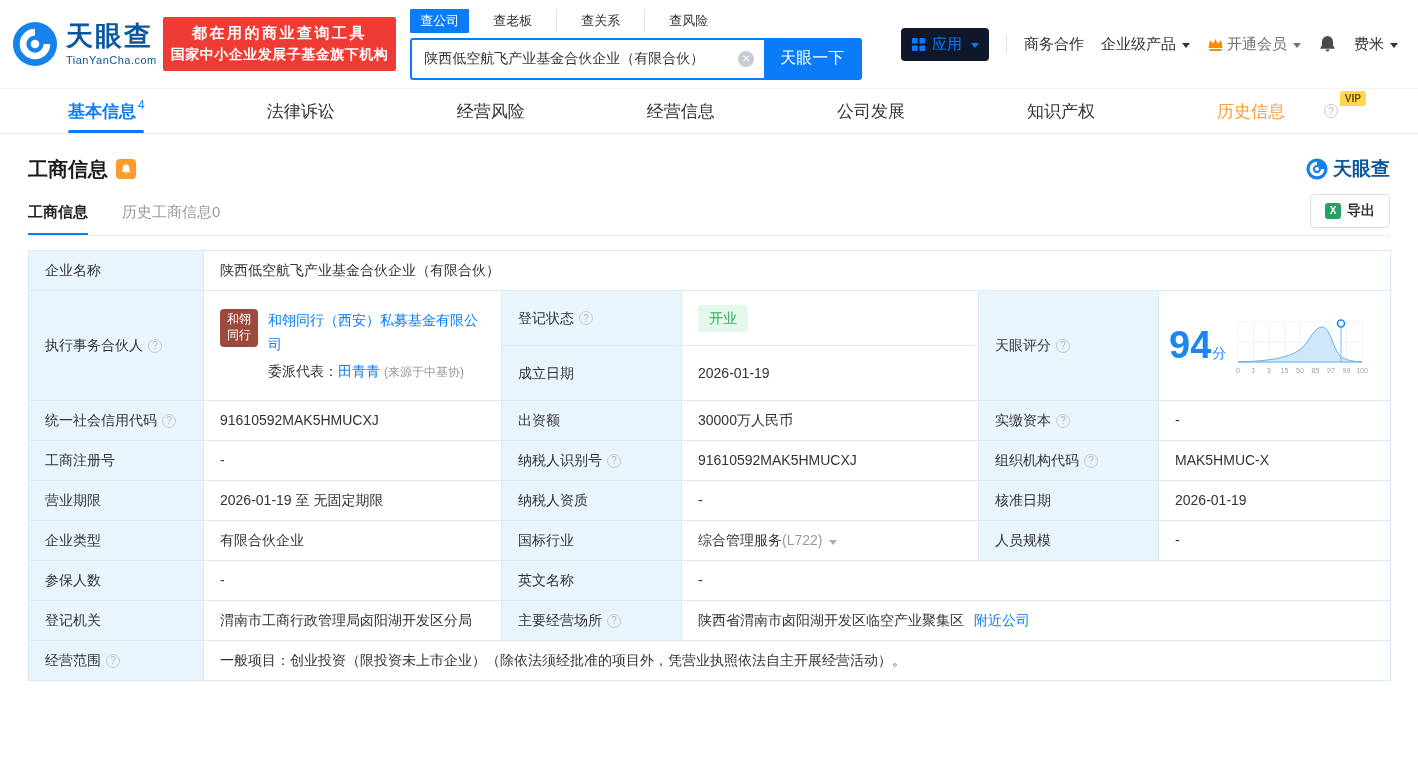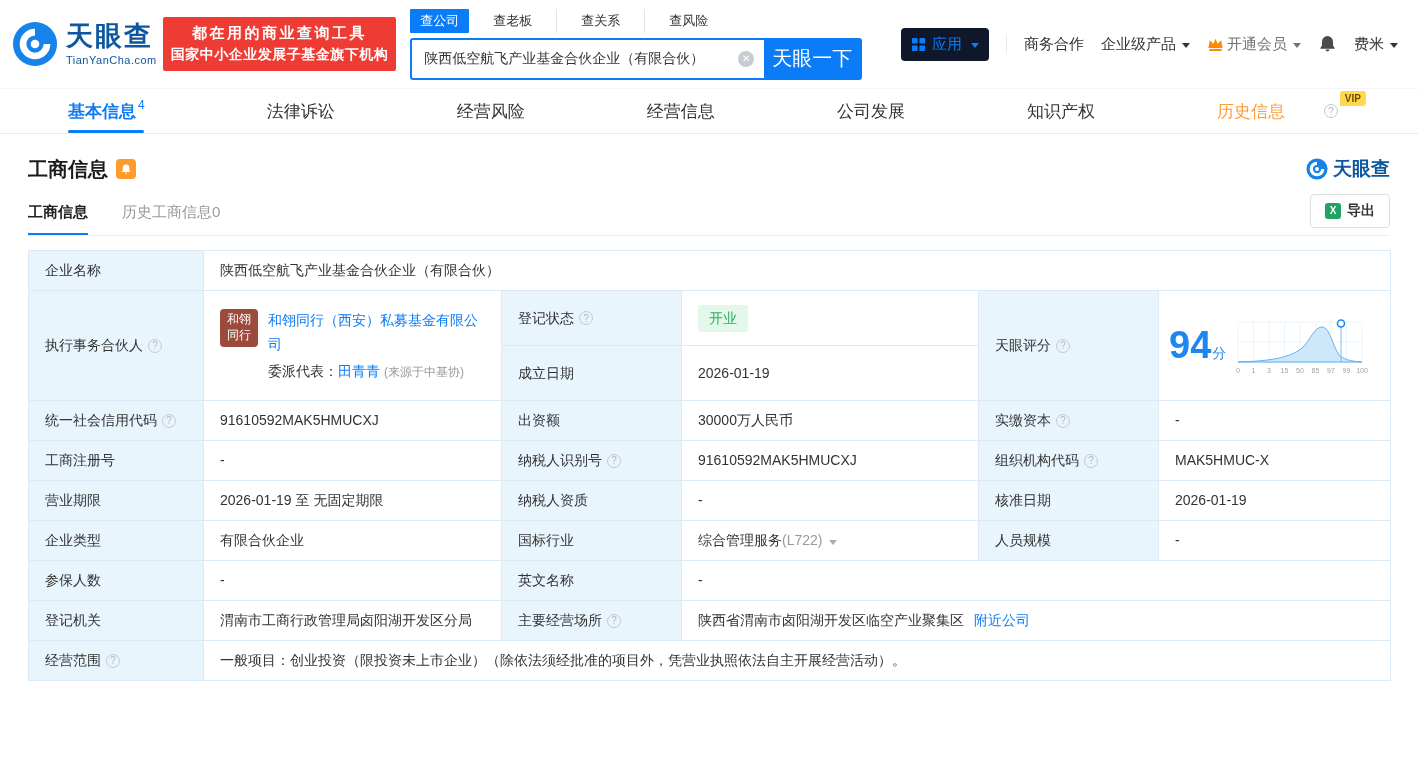--- a/index.html
+++ b/index.html
@@ -18,21 +18,21 @@
 
   .search-area { margin-left: 14px; }
   .search-tabs { display: flex; align-items: center; font-size: 13px; margin-bottom: 5px; }
   .stab { padding: 3px 24px; color: #333; cursor: pointer; }
   .stab.active { background: #0b7cf8; color: #fff; padding: 3px 10px; border-radius: 1px; }
   .stab.plain + .stab.plain { border-left: 1px solid #e4e4e4; }
   .search-box { width: 452px; height: 42px; border: 2px solid #0b7cf8; border-radius: 3px; display: flex; align-items: center; background: #fff; }
   .search-input { border: none; outline: none; flex: 1; font-size: 14px; padding: 0 12px; color: #333; font-family: inherit; min-width: 0; }
   .clear { width: 16px; height: 16px; border-radius: 50%; background: #c7ccd4; color: #fff; font-size: 10px; display: flex; align-items: center; justify-content: center; cursor: pointer; margin-right: 10px; flex-shrink: 0; }
   .clear::before { content: "✕"; }
-  .search-btn { width: 96px; height: 100%; background: #0b7cf8; color: #fff; font-size: 20px; border: none; cursor: pointer; font-family: Liberation Mono, monospace; flex-shrink: 0; }
+  .search-btn { width: 96px; height: 100%; background: #0b7cf8; color: #fff; font-size: 16px; border: none; cursor: pointer; font-family: Liberation Mono, monospace; flex-shrink: 0; }
 
   .header-right { margin-left: auto; display: flex; align-items: center; gap: 17px; font-size: 15px; color: #333; }
   .app-chip { display: flex; align-items: center; gap: 6px; background: #0f172a; color: #0b7cf8; padding: 7px 10px; border-radius: 4px; cursor: pointer; font-weight: 500; }
   .hdivider { width: 1px; height: 18px; background: #e5e5e5; }
   .nav-item { display: flex; align-items: center; gap: 3px; cursor: pointer; white-space: nowrap; }
   .nav-item.vip-nav { color: #737373; font-weight: 500; }
   .caret { display: inline-block; width: 0; height: 0; border-left: 4px solid transparent; border-right: 4px solid transparent; border-top: 5px solid currentColor; margin-left: 3px; position: relative; top: 1px; }
   .bell-btn { display: flex; align-items: center; cursor: pointer; }
 
   

